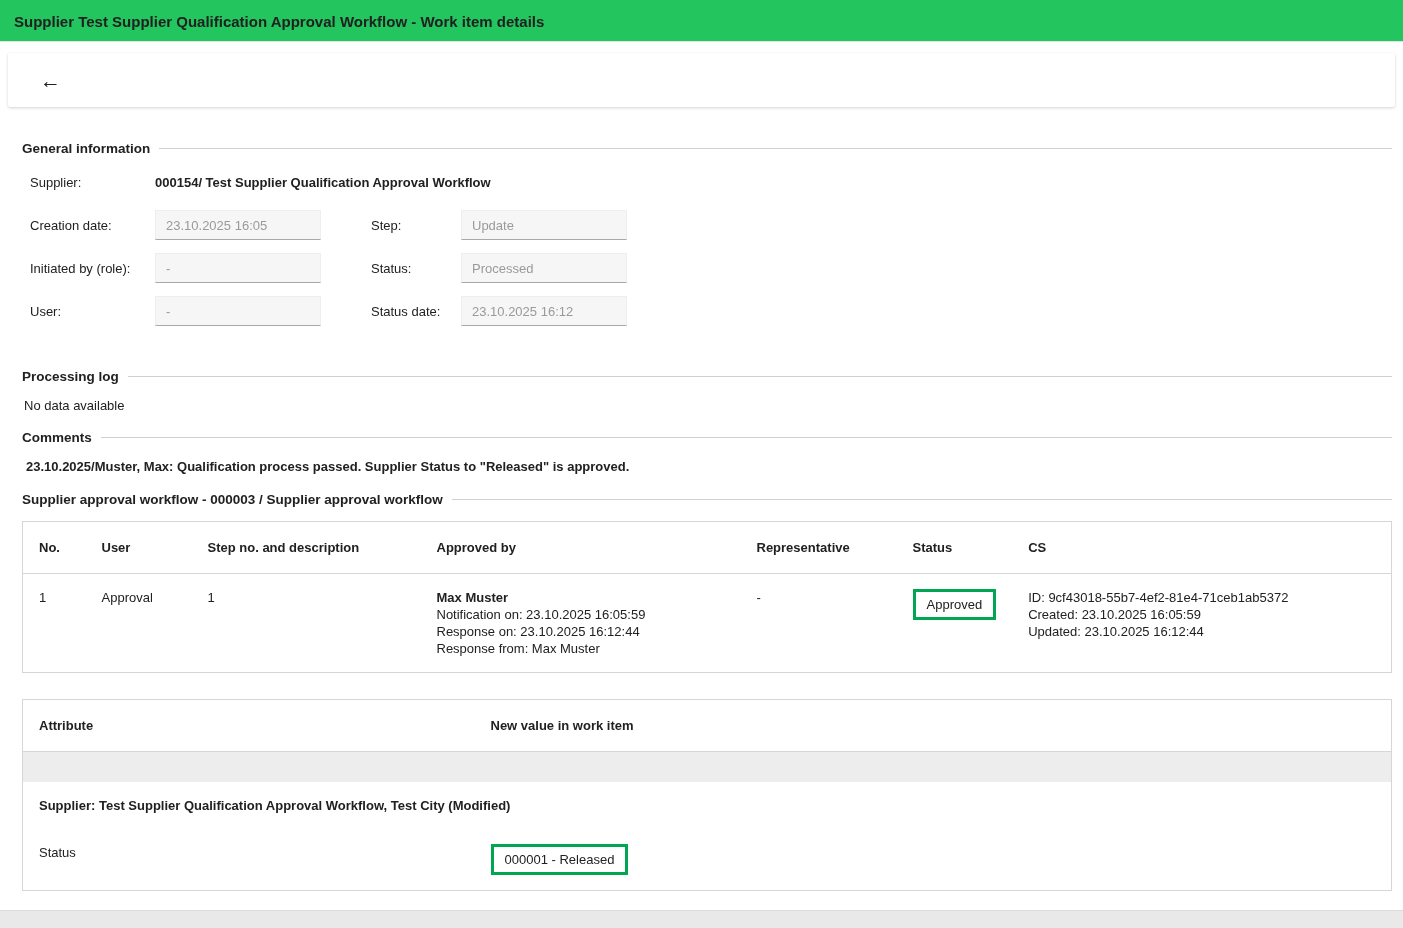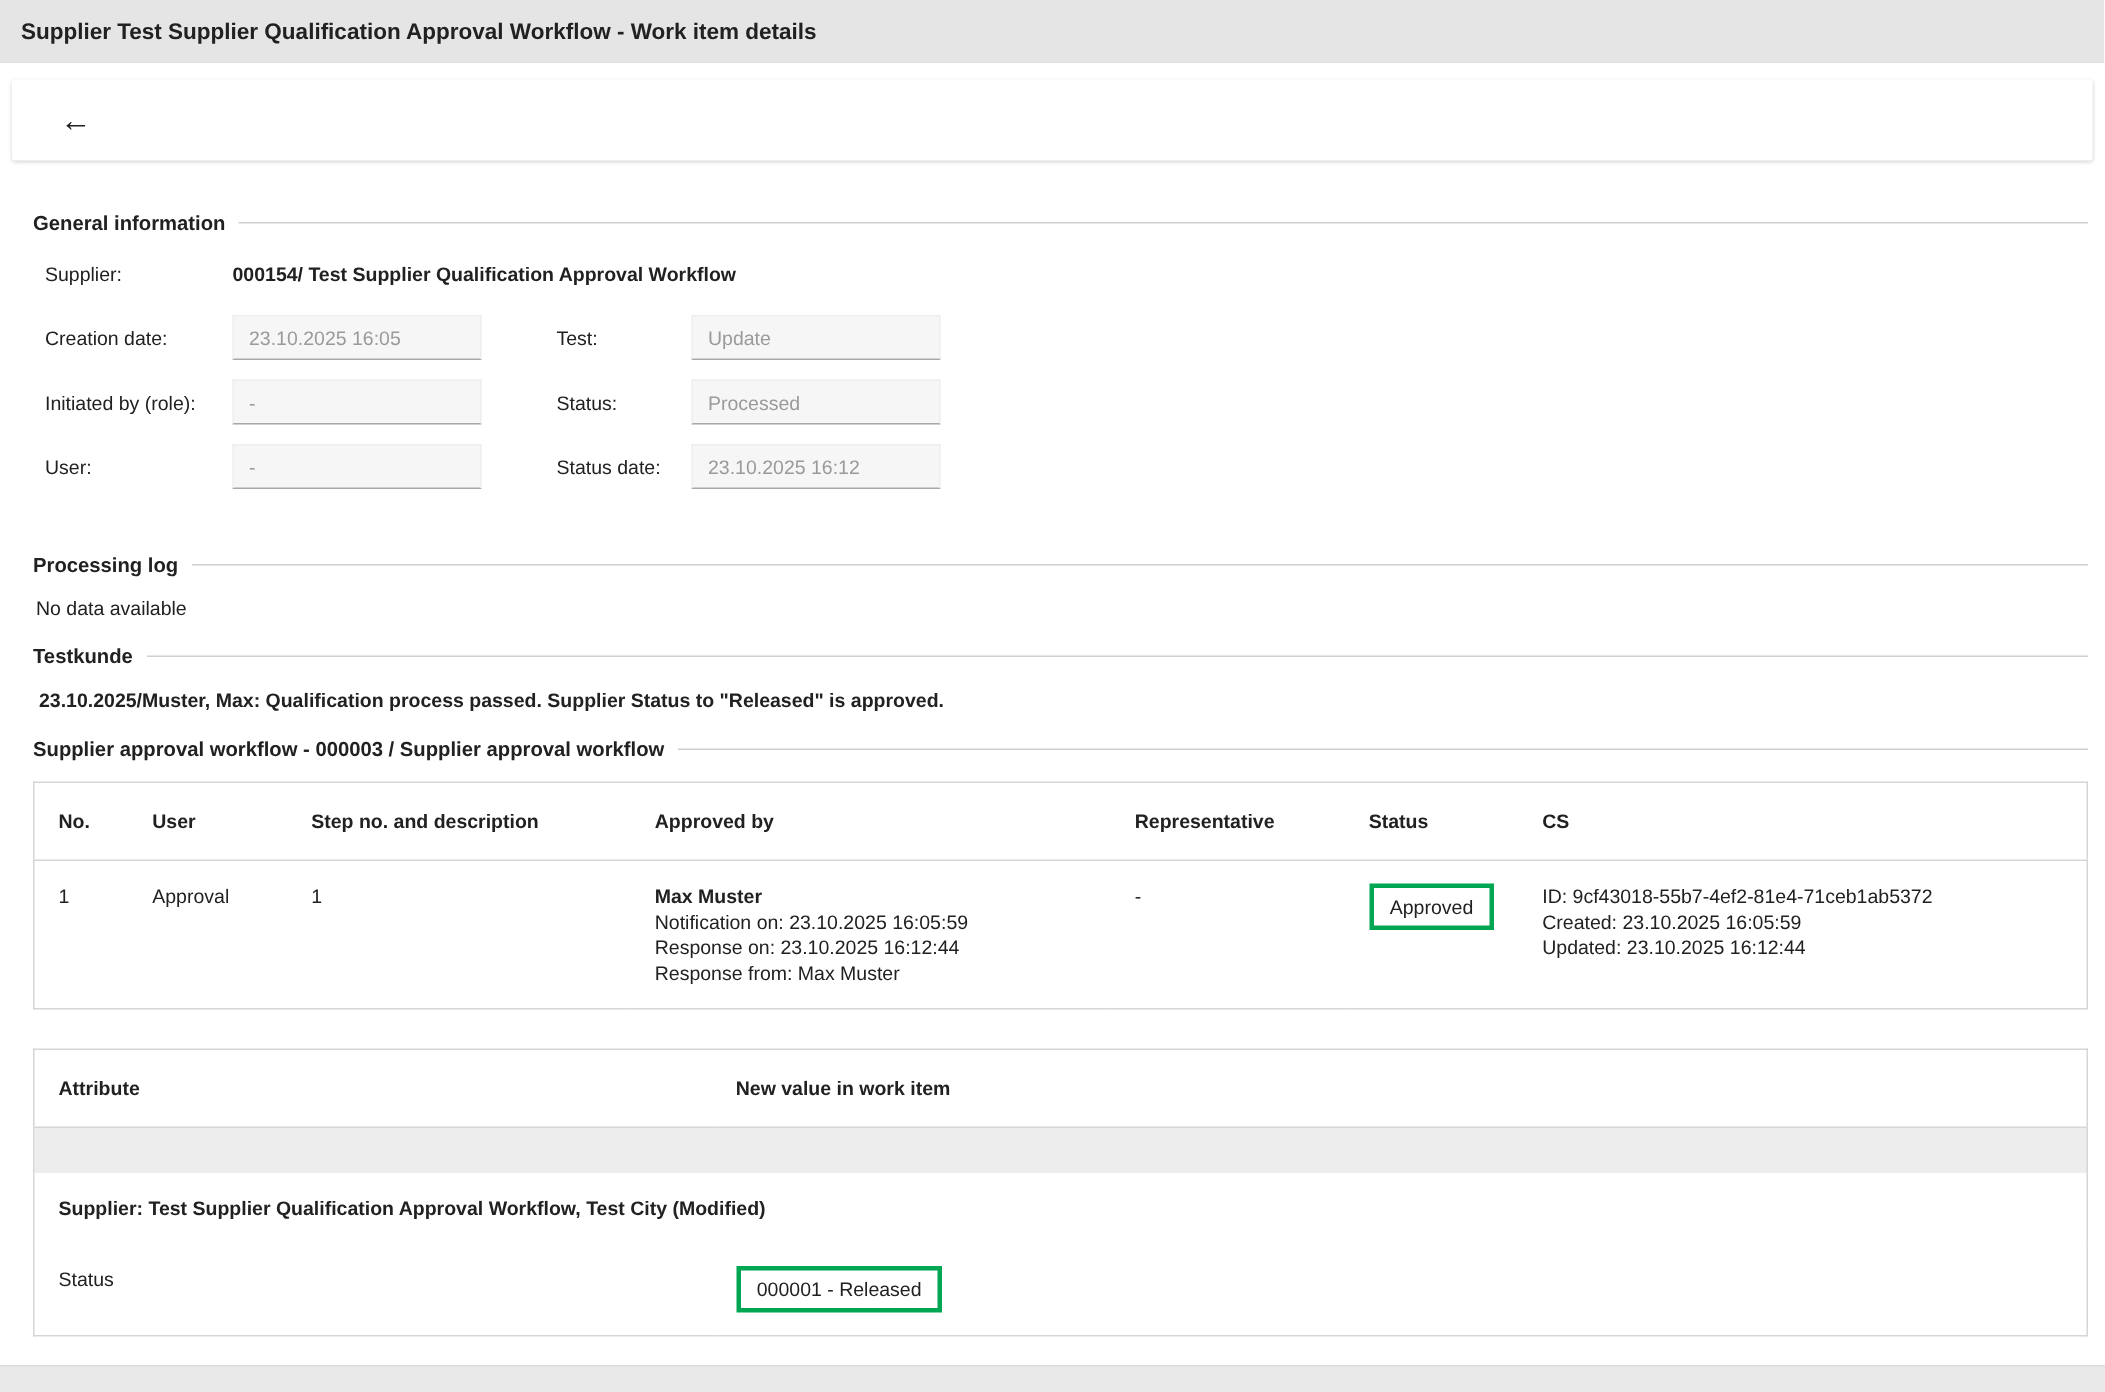--- a/index.html
+++ b/index.html
@@ -11,21 +11,21 @@
     font-family: "Liberation Sans", sans-serif;
     color: #212121;
     font-size: 13px;
   }
   
   .page-title {
     font-size: 15px;
     font-weight: bold;
     padding: 13px 14px 11px 14px;
     border-bottom: 1px solid #e2e2e2;
-    background: #e5e5e5;
+    background: #22c55e;
   }
   
   .toolbar-card {
     margin: 11px 8px 0 8px;
     height: 54px;
     background: #fff;
     box-shadow: 0 1px 3px rgba(0,0,0,0.18);
     border-radius: 2px;
     display: flex;
     align-items: center;
@@ -153,21 +153,21 @@
   </div>
 
   <div class="supplier-row">
     <span class="lbl">Supplier:</span>
     <span class="supplier-val">000154/ Test Supplier Qualification Approval Workflow</span>
   </div>
 
   <div class="frow">
     <span class="lbl1">Creation date:</span>
     <input class="field-input" readonly="" value="23.10.2025 16:05" style="">
-    <span class="lbl2">Test:</span>
+    <span class="lbl2">Step:</span>
     <input class="field-input" readonly="" value="Update" style="">
   </div>
   <div class="frow">
     <span class="lbl1">Initiated by (role):</span>
     <input class="field-input" readonly="" value="-" style="">
     <span class="lbl2">Status:</span>
     <input class="field-input" readonly="" value="Processed" style="">
   </div>
   <div class="frow">
     <span class="lbl1">User:</span>
@@ -178,21 +178,21 @@
 
   <div class="gap-lg"></div>
 
   <div class="section-h">
     <span class="sec-title">Processing log</span>
     <span class="line"></span>
   </div>
   <div class="plain-line">No data available</div>
 
   <div class="section-h">
-    <span class="sec-title">Testkunde</span>
+    <span class="sec-title">Comments</span>
     <span class="line"></span>
   </div>
   <div class="bold-line">23.10.2025/Muster, Max: Qualification process passed. Supplier Status to "Released" is approved.</div>
 
   <div class="section-h">
     <span class="sec-title">Supplier approval workflow - 000003 / Supplier approval workflow</span>
     <span class="line"></span>
   </div>
 
   <table class="grid-table">

